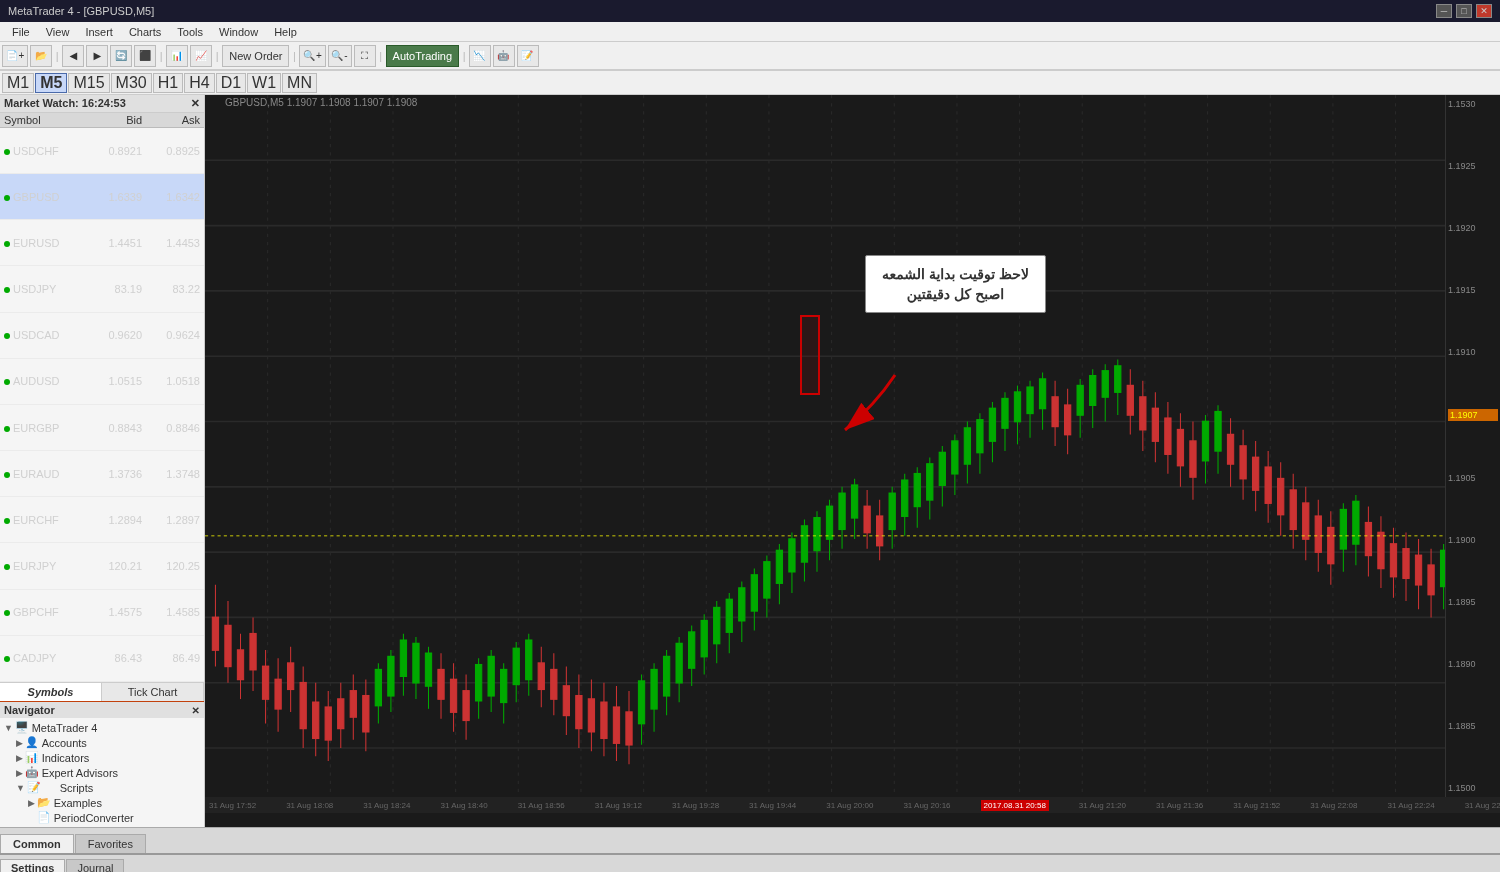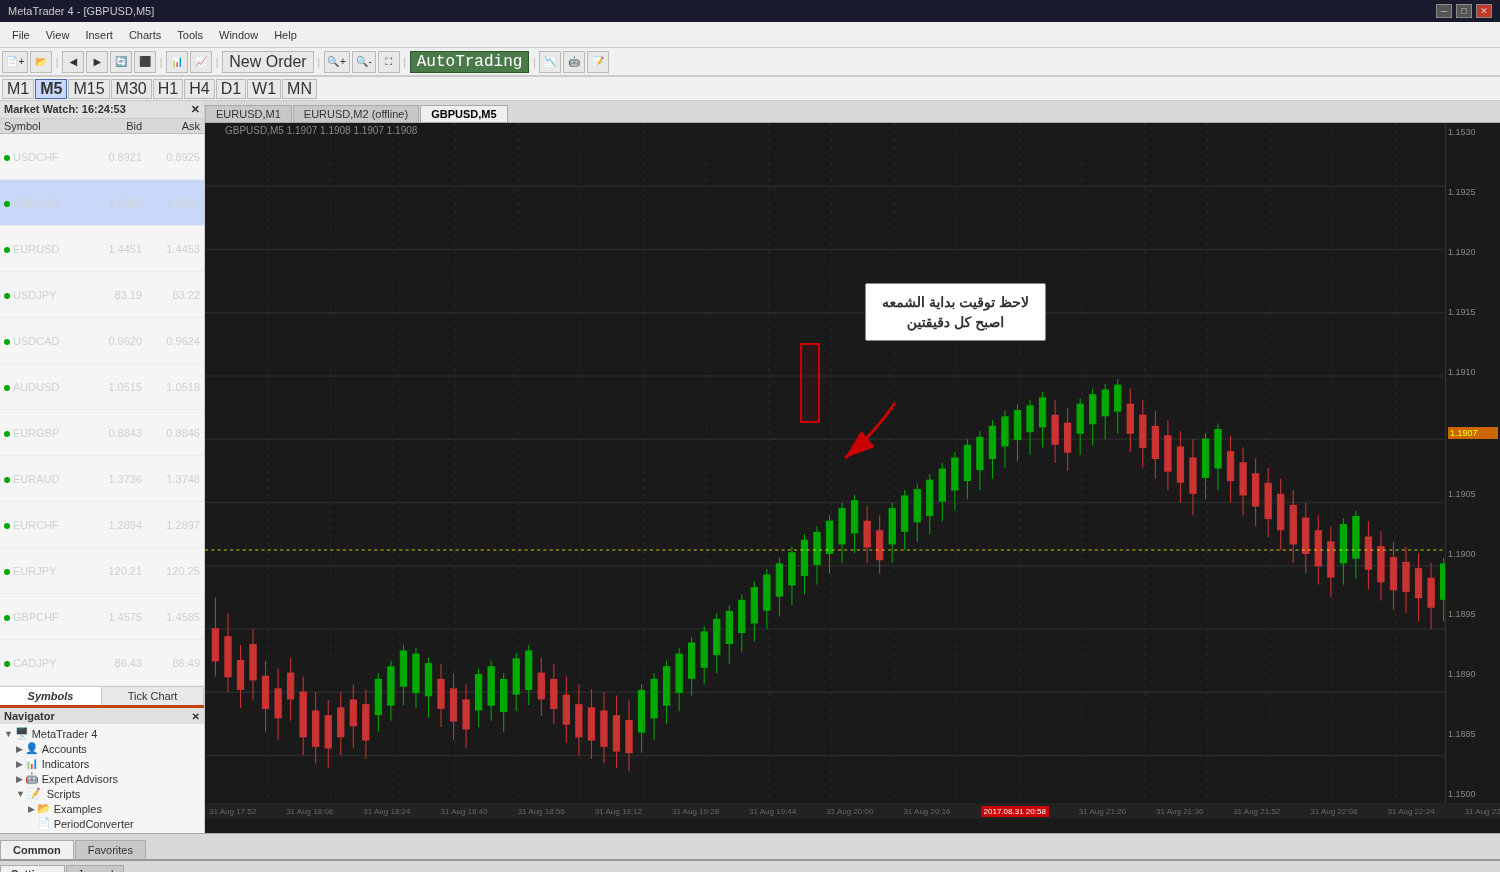--- a/index.html
+++ b/index.html
@@ -5,30 +5,30 @@
     * { margin: 0; padding: 0; box-sizing: border-box; }
     body { width: 1500px; height: 872px; background: #2b2b2b; font-family: 'Segoe UI', Tahoma, Arial, sans-serif; font-size: 11px; color: #d0d0d0; overflow: hidden; }
     
     
     .title-bar { height: 22px; background: #1a1a2e; display: flex; align-items: center; justify-content: space-between; padding: 0 8px; color: #ccc; font-size: 11px; }
     .title-bar-controls { display: flex; gap: 4px; }
     .title-bar-btn { width: 16px; height: 14px; background: #555; border: 1px solid #888; display: flex; align-items: center; justify-content: center; font-size: 9px; cursor: pointer; color: #ccc; }
     .title-bar-btn.close { background: #c0392b; }
     
     
-    .menu-bar { height: 26px; background: #f0f0f0; display: flex; align-items: center; padding: 0 4px; border-bottom: 1px solid #ccc; }
+    .menu-bar { height: 20px; background: #f0f0f0; display: flex; align-items: center; padding: 0 4px; border-bottom: 1px solid #ccc; }
     .menu-item { padding: 2px 8px; font-size: 11px; color: #333; cursor: pointer; }
     
     
     .toolbar-area { background: #f0f0f0; border-bottom: 1px solid #ccc; }
     .toolbar-row { height: 28px; display: flex; align-items: center; padding: 0 2px; gap: 2px; border-bottom: 1px solid #ccc; }
     .tb-btn { height: 22px; min-width: 22px; background: #e8e8e8; border: 1px solid #bbb; display: flex; align-items: center; justify-content: center; cursor: pointer; font-size: 10px; color: #333; padding: 0 3px; }
     .tb-separator { width: 6px; height: 22px; display: flex; align-items: center; justify-content: center; color: #bbb; }
-    .tb-btn-text { font-size: 16px; padding: 0 6px; }
-    .tb-btn-green { background: #4a7a4a; color: white; border-color: #2a5a2a; font-family: Liberation Mono, monospace; }
+    .tb-btn-text { font-size: 11px; padding: 0 6px; }
+    .tb-btn-green { background: #4a7a4a; color: white; border-color: #2a5a2a; }
     
     
     .tf-row { height: 24px; display: flex; align-items: center; padding: 0 2px; gap: 1px; background: #f0f0f0; border-bottom: 1px solid #ccc; }
     .tf-btn { height: 20px; min-width: 24px; background: #e8e8e8; border: 1px solid #bbb; display: flex; align-items: center; justify-content: center; cursor: pointer; font-size: 16px; color: #333; padding: 0 4px; }
     .tf-btn.active { background: #c8d8f8; border-color: #4a6aaa; font-weight: bold; }
     
     
     .main-layout { display: flex; height: calc(872px - 22px - 20px - 28px - 24px - 26px - 20px); }
     
     
@@ -41,21 +41,21 @@
     .mw-row td.right { text-align: right; }
     .mw-row.selected { background: #c8d8f8; }
     .dot { display: inline-block; width: 6px; height: 6px; border-radius: 50%; margin-right: 3px; }
     .dot-green { background: #00aa00; }
     
     .mw-tabs { display: flex; border-top: 1px solid #ccc; }
     .mw-tab { flex: 1; text-align: center; padding: 3px; font-size: 11px; cursor: pointer; background: #e8e8e8; border-right: 1px solid #ccc; color: #333; }
     .mw-tab.active { background: white; font-weight: bold; font-style: italic; }
     
     
-    .navigator { border-top: 3px solid #c2410c; }
+    .navigator { border-top: 1px solid #c2410c; }
     .nav-header { background: #e0e0e0; padding: 2px 4px; font-size: 11px; font-weight: bold; color: #333; display: flex; justify-content: space-between; align-items: center; }
     .nav-close { cursor: pointer; font-size: 10px; }
     .nav-tree { font-size: 11px; padding: 2px 0; }
     .nav-item { display: flex; align-items: center; padding: 1px 4px; cursor: pointer; color: #333; }
     .nav-item .expand { margin-right: 2px; font-size: 9px; color: #666; }
     .nav-child { padding-left: 16px; }
     .nav-child2 { padding-left: 28px; }
     
     
     .chart-area { flex: 1; display: flex; flex-direction: column; background: #1a1a1a; overflow: hidden; }
@@ -282,43 +282,38 @@
           <span style="margin-left:3px">Indicators</span>
         </div>
         <div class="nav-item nav-child">
           <span class="expand">▶</span>
           <span>🤖</span>
           <span style="margin-left:3px">Expert Advisors</span>
         </div>
         <div class="nav-item nav-child">
           <span class="expand">▼</span>
           <span>📝</span>
-          <span style="margin-left:6px">Scripts</span>
+          <span style="margin-left:19px">Scripts</span>
         </div>
         <div class="nav-item nav-child2">
           <span class="expand">▶</span>
           <span>📂</span>
           <span style="margin-left:3px">Examples</span>
         </div>
         <div class="nav-item nav-child2">
           <span class="expand" style="visibility:hidden">▶</span>
           <span>📄</span>
           <span style="margin-left:3px">PeriodConverter</span>
         </div>
       </div>
     </div>
   </div>
 
   <div class="chart-area">
 
-    <div class="chart-tabs">
-      <div class="chart-tab">EURUSD,M1</div>
-      <div class="chart-tab">EURUSD,M2 (offline)</div>
-      <div class="chart-tab active">GBPUSD,M5</div>
-    </div>
 
     <div class="chart-container">
       <div class="chart-canvas" style="height: calc(100% - 30px);">
         <div class="chart-header-bar">
           <span>GBPUSD,M5 1.1907 1.1908 1.1907 1.1908</span>
         </div>
 
         <svg class="chart-svg" viewBox="0 0 1240 430" preserveAspectRatio="none" style="position:absolute;top:0;left:0;width:calc(100%-60px);height:100%;">
 
           <line x1="0" y1="40" x2="1240" y2="40" stroke="#2a2a2a" stroke-width="1"></line>

